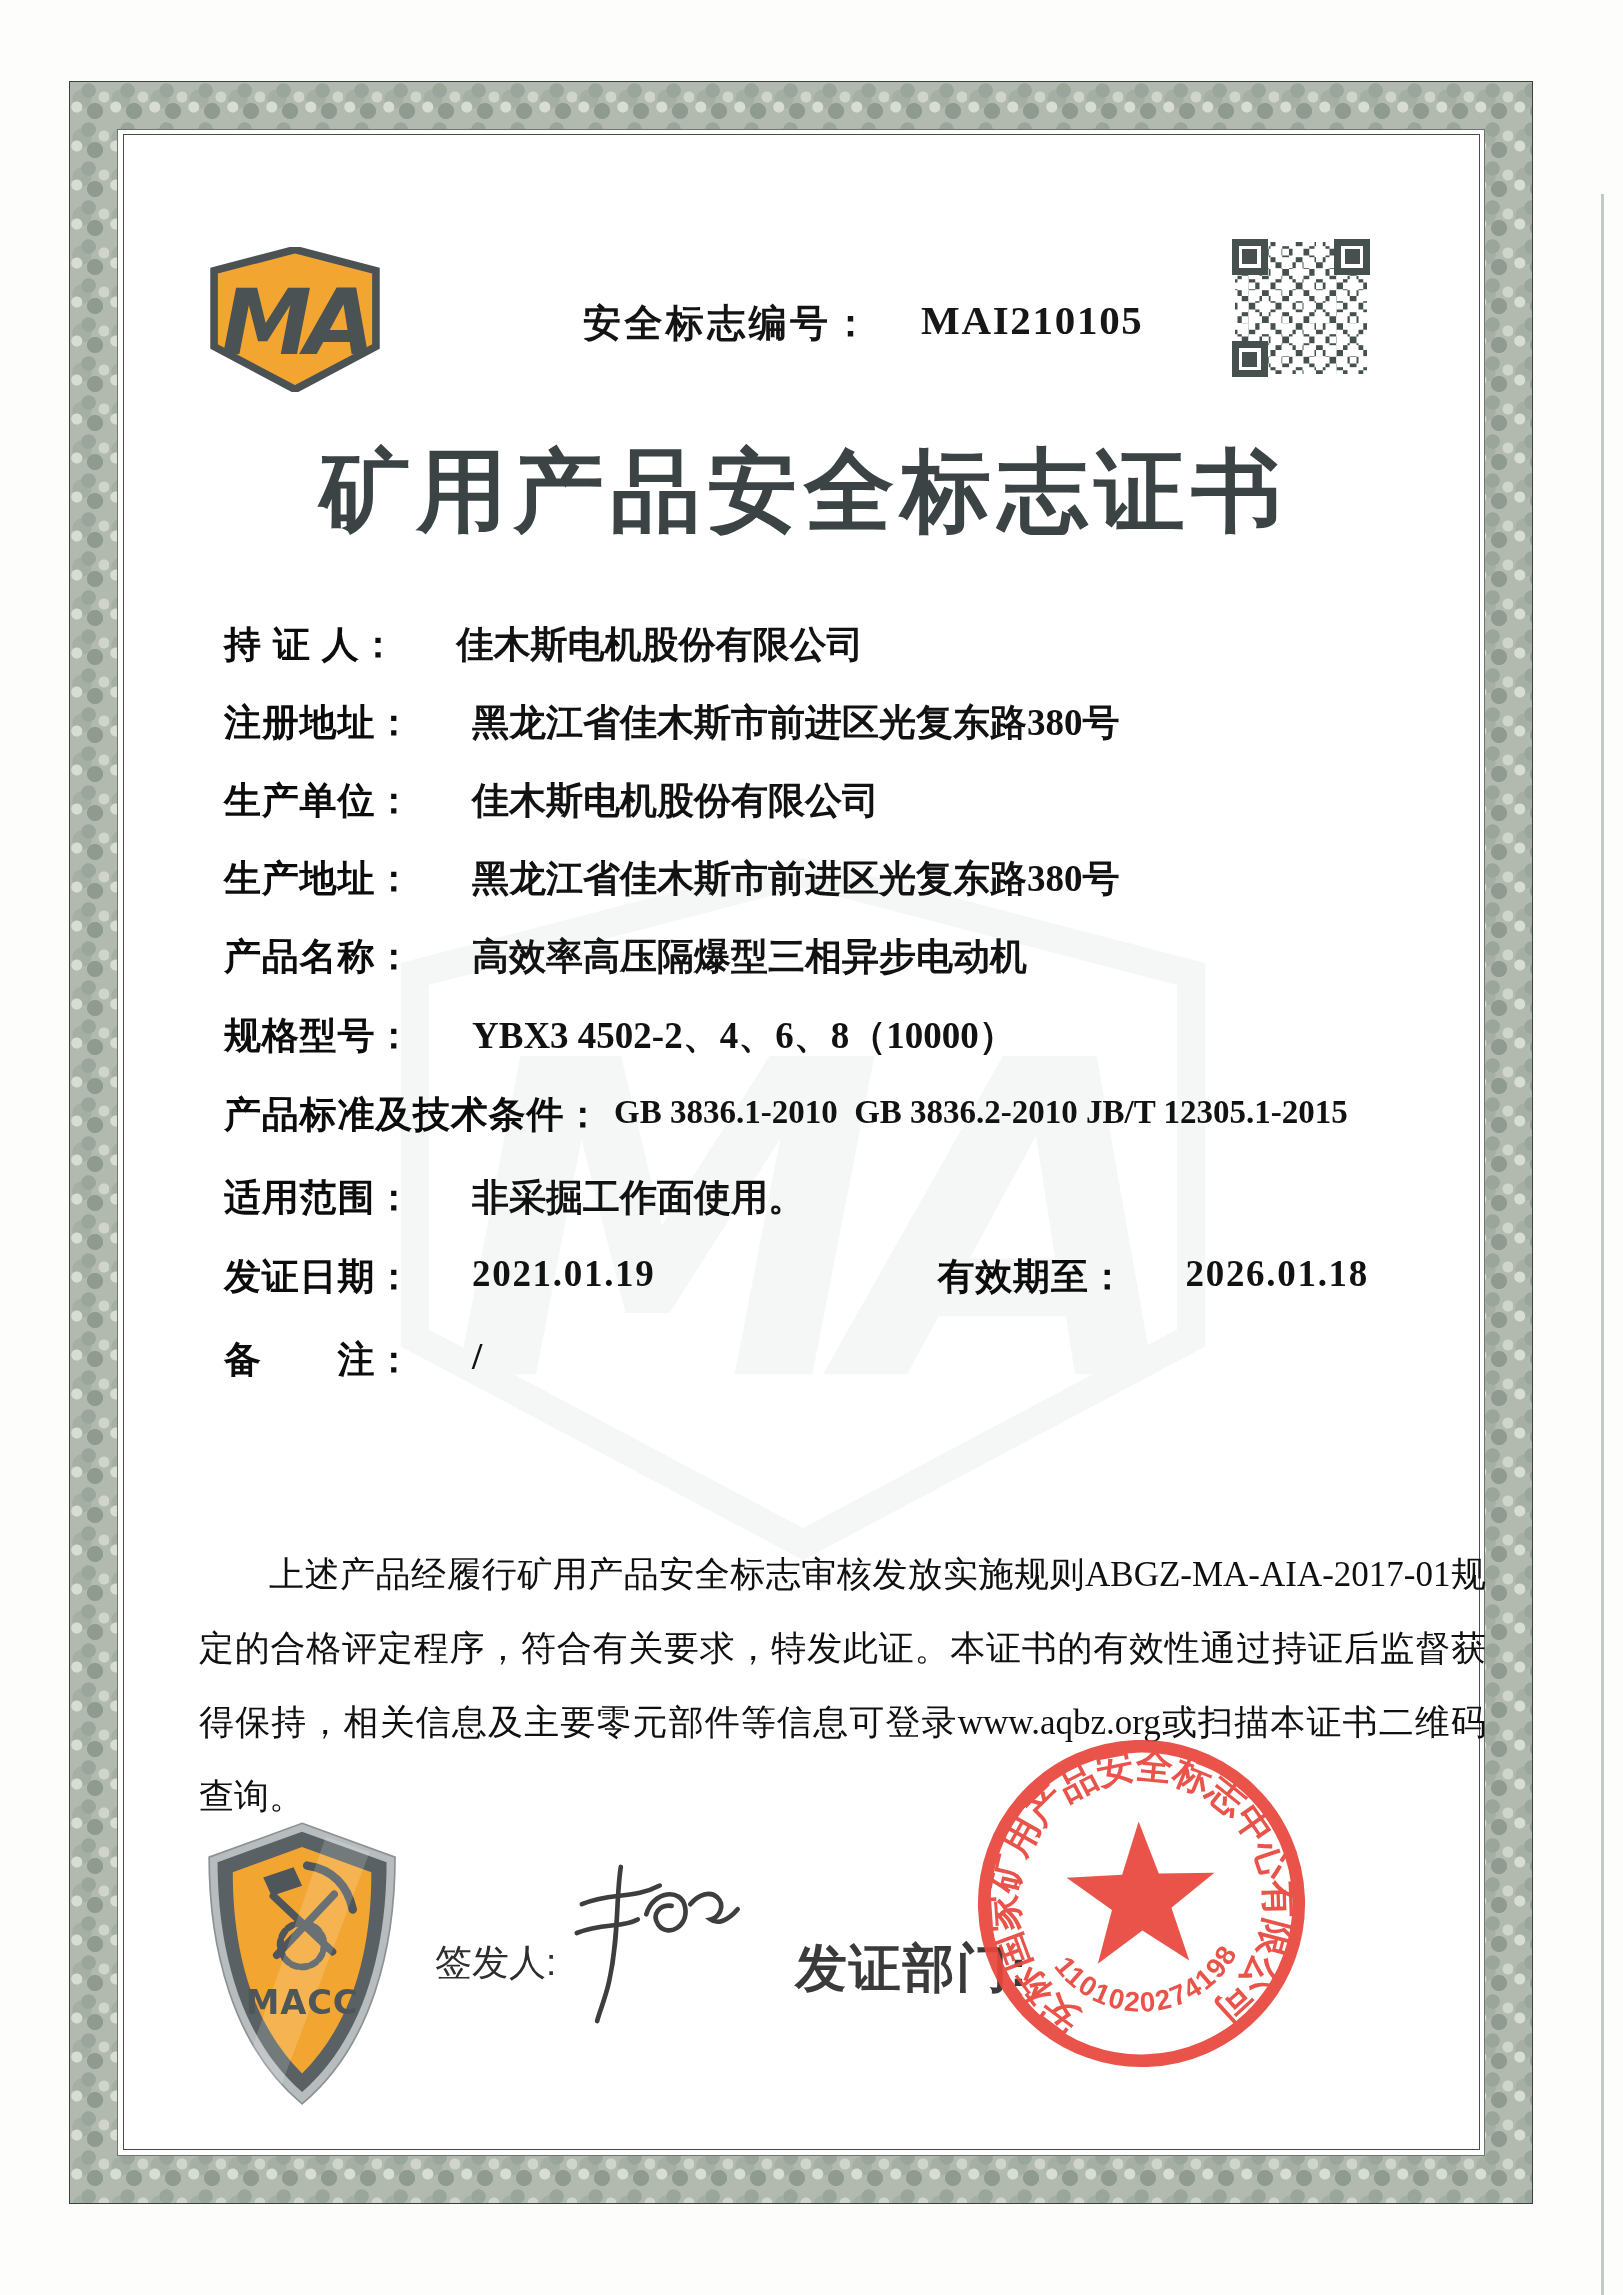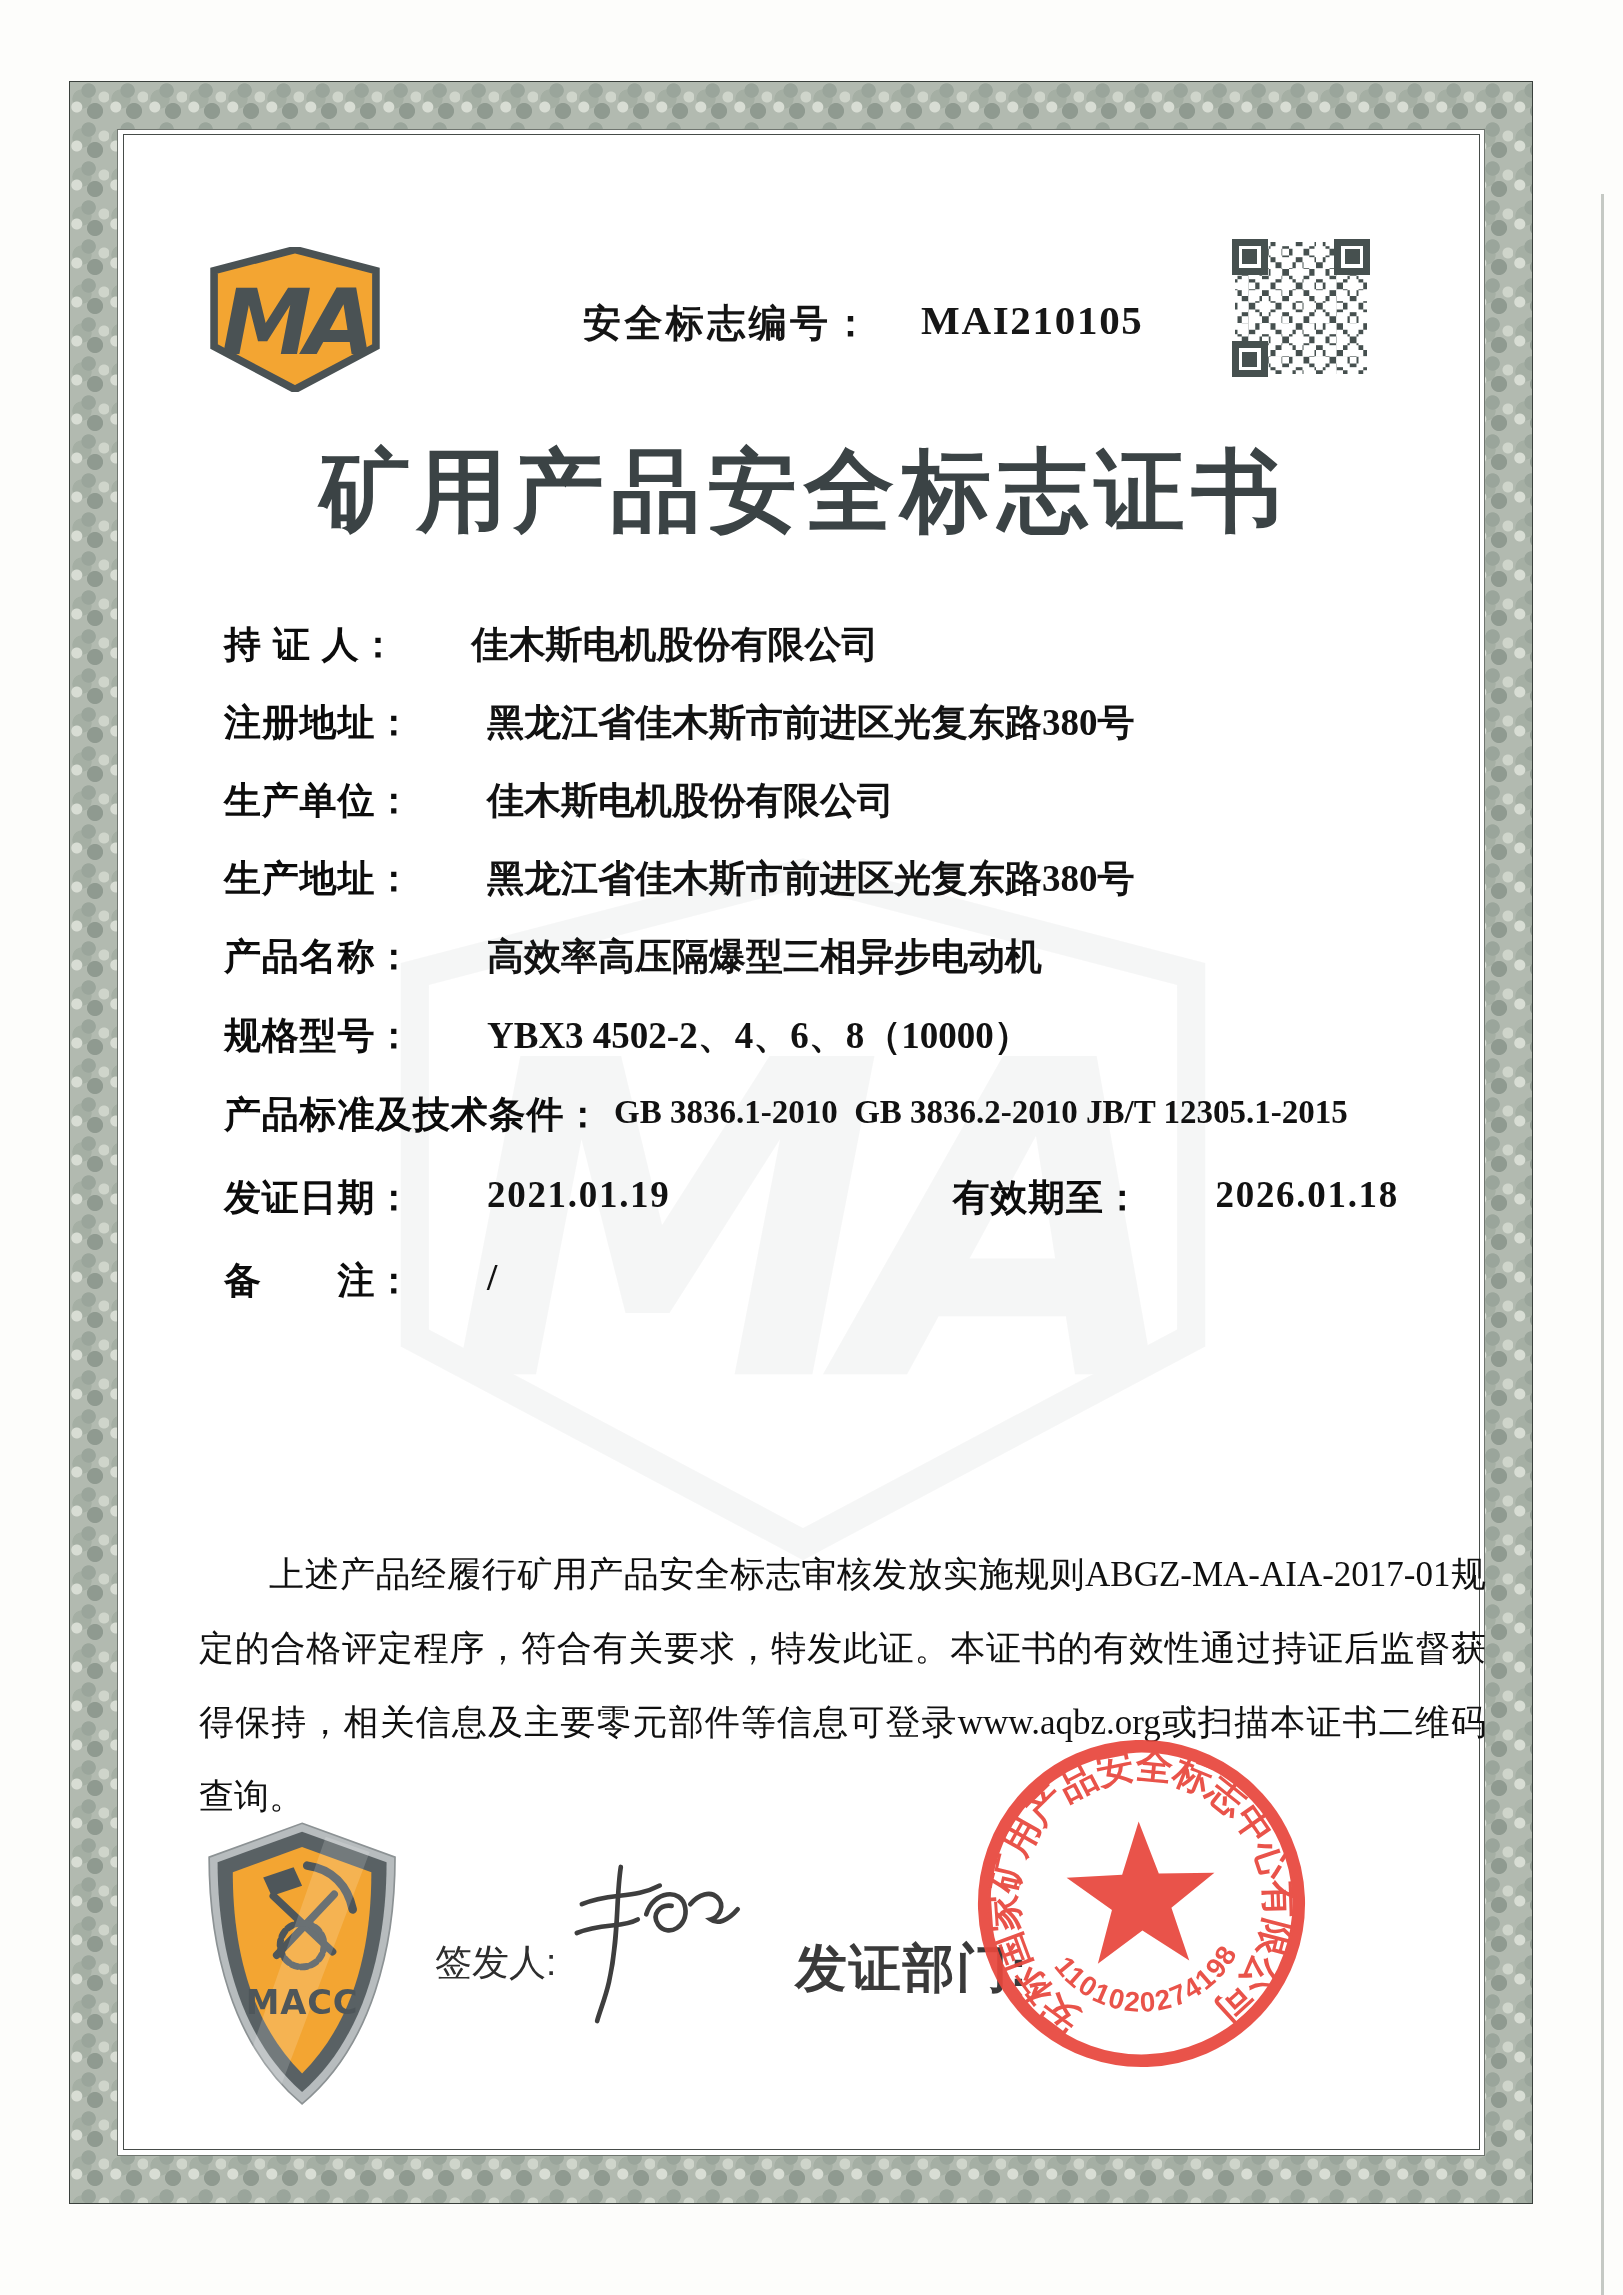--- a/index.html
+++ b/index.html
@@ -66,21 +66,21 @@
 
   
   .rows{ position:absolute; left:224px; top:620px; width:1264px; }
   .row{ display:flex; align-items:flex-start; height:78px; }
   .row.h93{height:79px;} .row.h94{height:79px;} .row.h98{height:83px;}
   .flabel{
     flex:0 0 auto; min-width:169px;
     font-size:37px; font-weight:800; color:#0c0c0c; letter-spacing:0.8px; white-space:pre;
   }
   .fvalue{
-    margin-left:74px; font-family:"Liberation Serif", serif;
+    margin-left:59px; font-family:"Liberation Serif", serif;
     font-size:37px; font-weight:700; color:#121212; white-space:pre;
   }
   .row-long .flabel{ min-width:0; }
   .row-long .fvalue{ margin-left:12px; font-size:33px; padding-top:4.2px; letter-spacing:0; }
   .fvalue.date{ letter-spacing:1.7px; }
   .flabel.second{ margin-left:18px; }
   .spacer-to-valid{ flex:0 0 auto; width:264px; }
 
   
   .statement{
@@ -150,20 +150,24 @@
       <span class="flabel">产品名称：</span>
       <span class="fvalue">高效率高压隔爆型三相异步电动机</span>
     </div>
     <div class="row h94">
       <span class="flabel">规格型号：</span>
       <span class="fvalue">YBX3 4502-2、4、6、8（10000）</span>
     </div>
     <div class="row h98 row-long">
       <span class="flabel">产品标准及技术条件：</span>
       <span class="fvalue">GB 3836.1-2010  GB 3836.2-2010 JB/T 12305.1-2015</span>
+    </div>
+    <div class="row h94">
+      <span class="flabel">适用范围：</span>
+      <span class="fvalue">非采掘工作面使用。</span>
     </div>
     <div class="row h98">
       <span class="flabel">发证日期：</span>
       <span class="fvalue date">2021.01.19</span>
       <span class="spacer-to-valid"></span>
       <span class="flabel second">有效期至：</span>
       <span class="fvalue date">2026.01.18</span>
     </div>
     <div class="row">
       <span class="flabel">备　　注：</span>

